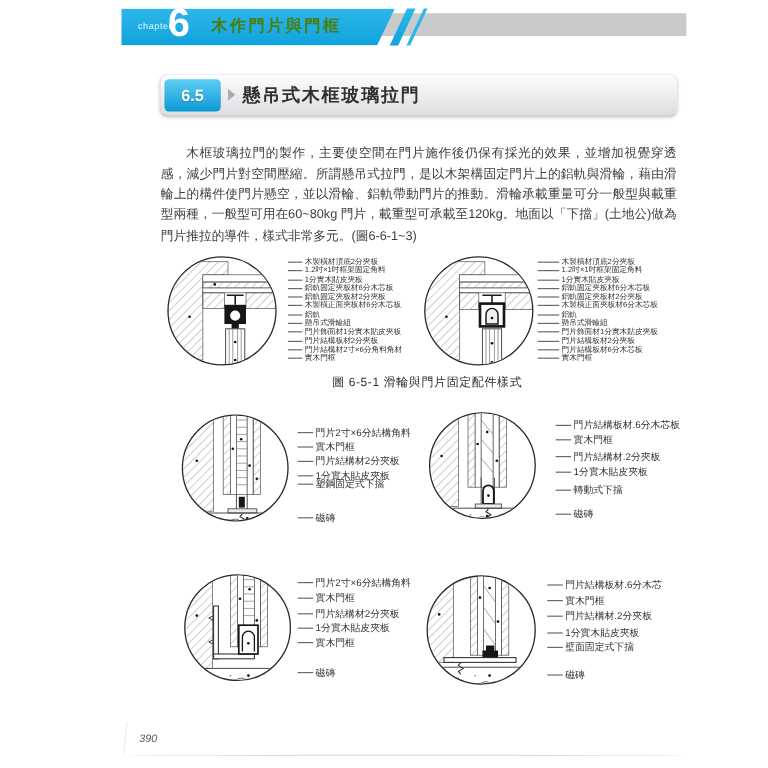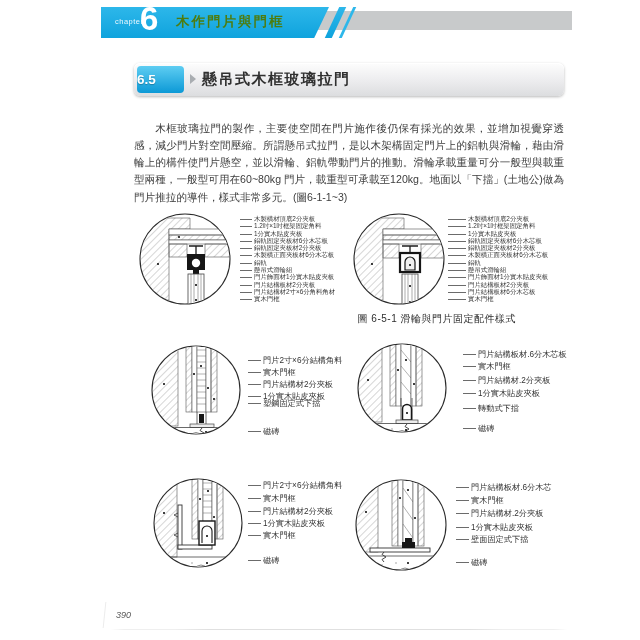--- a/index.html
+++ b/index.html
@@ -24,38 +24,38 @@
 
   
   .section-bar{
     left:118px;top:63px;width:430px;height:33px;border-radius:6px;
     background:linear-gradient(180deg,#fdfdfd 0%,#ececee 55%,#dcdddf 100%);
     box-shadow:0 1px 3px rgba(0,0,0,.28), inset 0 1px 0 #ffffff;
   }
   .section-num{
     left:3px;top:3px;width:47px;height:27px;border-radius:4px;
     background:linear-gradient(180deg,#5ecdf2,#0c99d6);
-    color:#fff;font-weight:bold;font-size:13.5px;line-height:27px;
+    color:#fff;font-weight:bold;font-size:13.5px;text-align:center;line-height:27px;
     text-shadow:0 1px 1px rgba(0,0,0,.25);
   }
   .section-chevron{
     left:56px;top:11px;width:0;height:0;
     border-left:6px solid #a9adb1;border-top:5px solid transparent;border-bottom:5px solid transparent;
   }
   .section-title{left:68px;top:7px;font-size:15px;font-weight:bold;color:#303030;letter-spacing:1.5px;}
 
   
   .body-text{
     left:118px;top:109px;width:430px;font-size:10.6px;line-height:17.3px;
     text-align:justify;text-indent:2em;color:#3d3d3d;
   }
 
   
   svg.fig{position:absolute;}
-  .caption{position:absolute;font-size:10px;color:#2e2e2e;text-align:right;letter-spacing:.5px;}
+  .caption{position:absolute;font-size:10px;color:#2e2e2e;text-align:center;letter-spacing:.5px;}
 
   .lgroup{position:absolute;white-space:nowrap;color:#333;}
   .lgroup .lrow::before{
     content:"";display:inline-block;height:0;border-top:.9px solid #6b6b6b;
     vertical-align:2px;margin-right:2px;
   }
   .f1 .lrow{height:7.3px;line-height:7.4px;font-size:6.4px;}
   .f1 .lrow::before{width:12px;vertical-align:1px;}
   .f1r .lrow::before{width:18px;}
   .f23 .lrow{position:absolute;left:0;font-size:8.2px;line-height:9px;}
@@ -78,21 +78,21 @@
   <div class="abs chapter-word">chapter</div>
   <div class="abs chapter-num">6</div>
   <div class="abs chapter-title">木作門片與門框</div>
 
   <div class="abs section-bar">
     <div class="abs section-num">6.5</div>
     <div class="abs section-chevron"></div>
     <div class="abs section-title">懸吊式木框玻璃拉門</div>
   </div>
 
-  <p class="abs body-text">木框玻璃拉門的製作，主要使空間在門片施作後仍保有採光的效果，並增加視覺穿透感，減少門片對空間壓縮。所謂懸吊式拉門，是以木架構固定門片上的鋁軌與滑輪，藉由滑輪上的構件使門片懸空，並以滑輪、鋁軌帶動門片的推動。滑輪承載重量可分一般型與載重型兩種，一般型可用在60~80kg 門片，載重型可承載至120kg。地面以「下擋」(土地公)做為門片推拉的導件，樣式非常多元。(圖6-1-1~3)</p>
+  <p class="abs body-text">木框玻璃拉門的製作，主要使空間在門片施作後仍保有採光的效果，並增加視覺穿透感，減少門片對空間壓縮。所謂懸吊式拉門，是以木架構固定門片上的鋁軌與滑輪，藉由滑輪上的構件使門片懸空，並以滑輪、鋁軌帶動門片的推動。滑輪承載重量可分一般型與載重型兩種，一般型可用在60~80kg 門片，載重型可承載至120kg。地面以「下擋」(土地公)做為門片推拉的導件，樣式非常多元。(圖6-6-1~3)</p>
 
   <svg class="fig" style="left:122px;top:212px;" width="94" height="94" viewBox="0 0 94 94">
     <defs>
       <pattern id="hA" width="5" height="5" patternUnits="userSpaceOnUse" patternTransform="rotate(45)">
         <line x1="0" y1="0" x2="0" y2="5" stroke="#8a8a8a" stroke-width="0.7"></line>
       </pattern>
       <clipPath id="cA">
           <circle cx="47" cy="47" r="44.5"></circle>
         </clipPath>
     </defs>

